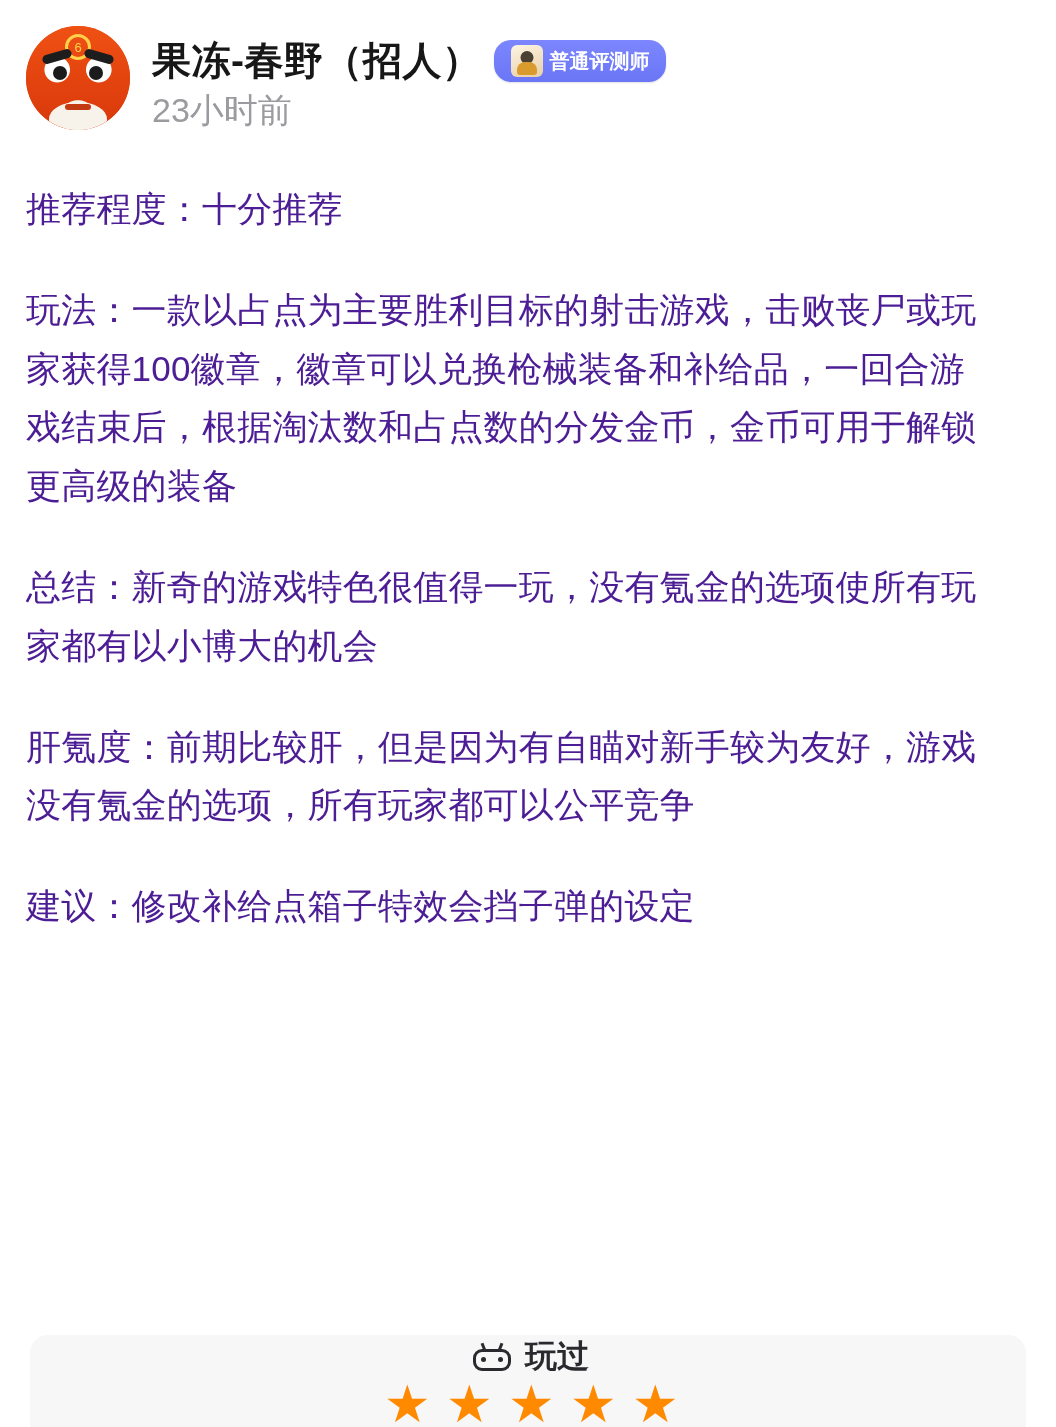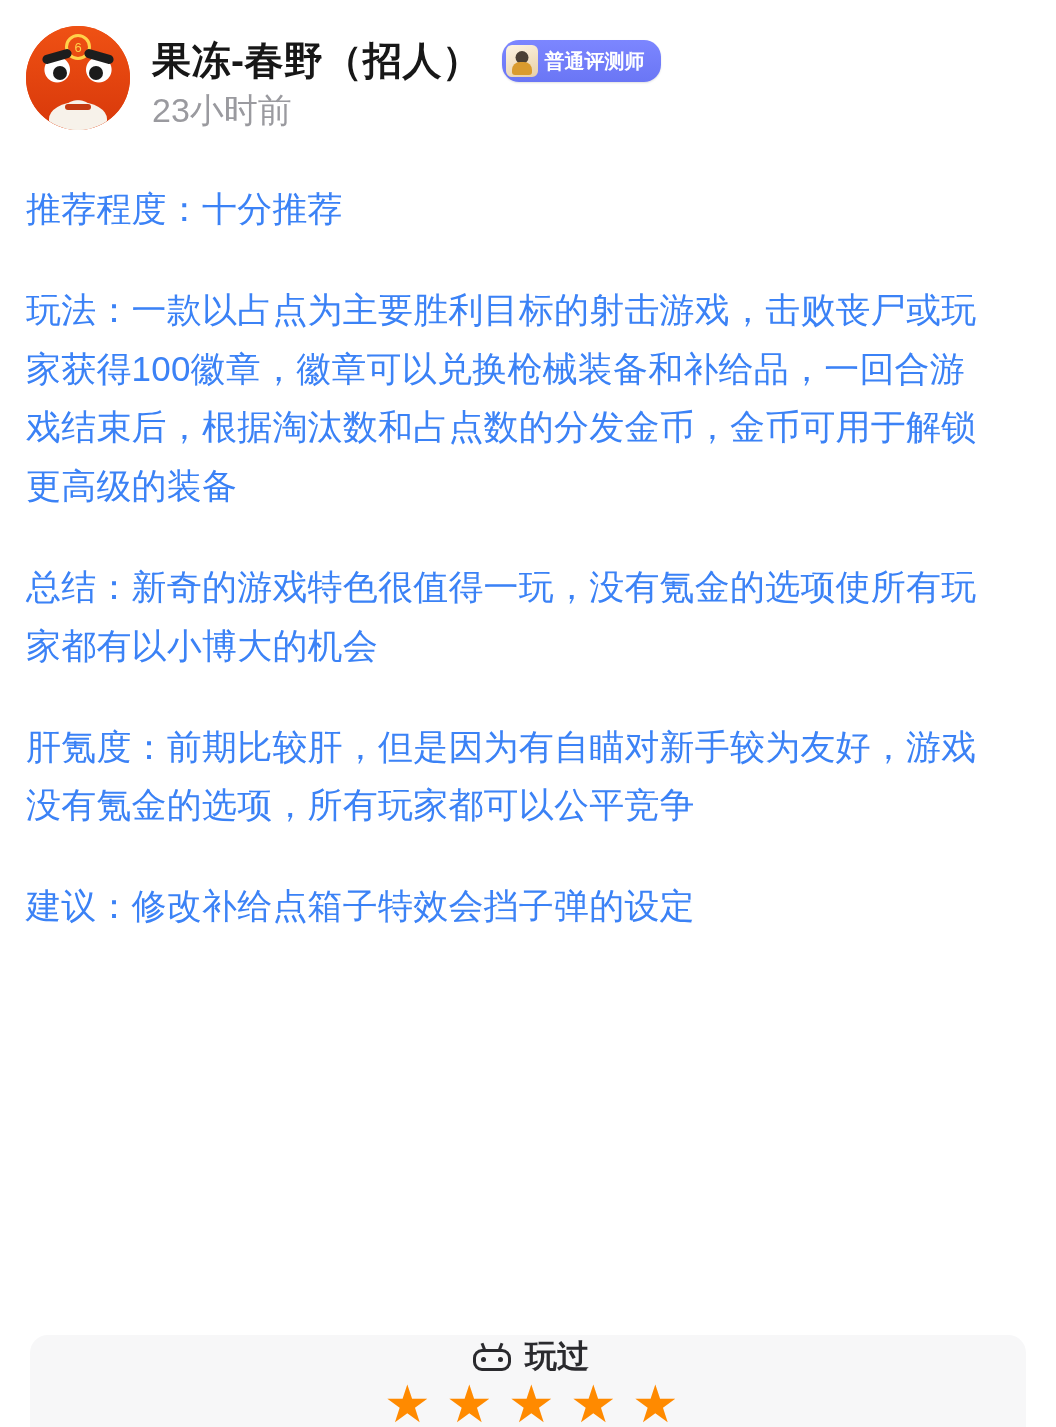--- a/index.html
+++ b/index.html
@@ -99,38 +99,38 @@
   }
 
   .header-text {
     flex: 1 1 auto;
     min-width: 0;
     padding-top: 8px;
   }
   .name-row {
     display: flex;
     align-items: center;
-    gap: 20px;
+    gap: 12px;
     text-align: center;
   }
   .author-name {
     font-size: 39px;
     font-weight: 700;
     color: #171717;
     letter-spacing: 0.5px;
     white-space: nowrap;
   }
   .badge {
     display: inline-flex;
     align-items: center;
     gap: 7px;
     background: linear-gradient(180deg, #7c86ff, #6a76f5);
     color: #ffffff;
     border-radius: 17px;
-    padding: 5px 16px 5px 4px;
+    padding: 5px 16px 5px 17px;
     font-size: 20px;
     font-weight: 600;
     white-space: nowrap;
     box-shadow: 0 1px 2px rgba(0,0,0,0.12);
   }
   .badge-emblem {
     width: 32px;
     height: 32px;
     border-radius: 6px;
     background: linear-gradient(160deg, #fdf4e3, #e8cfa6);
@@ -160,21 +160,21 @@
     font-size: 34px;
     color: #9a9a9f;
     font-weight: 400;
   }
 
   
   .post-body {
     margin-top: 46px;
     font-size: 35px;
     line-height: 1.68;
-    color: #3b82f6;
+    color: #4c1d95;
     letter-spacing: 0.2px;
     padding-right: 48px;
   }
   .post-body p {
     margin: 0 0 42px 0;
   }
   .post-body p:last-child { margin-bottom: 0; }
 
   
   .footer-card {

